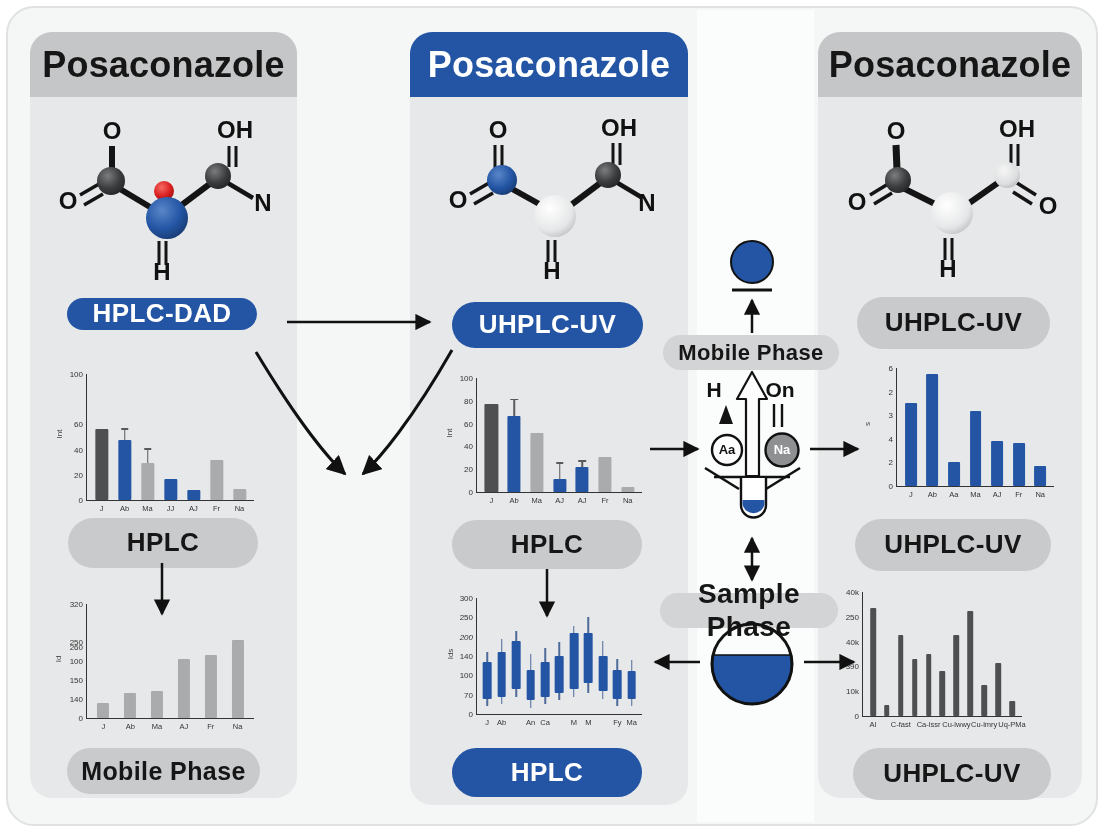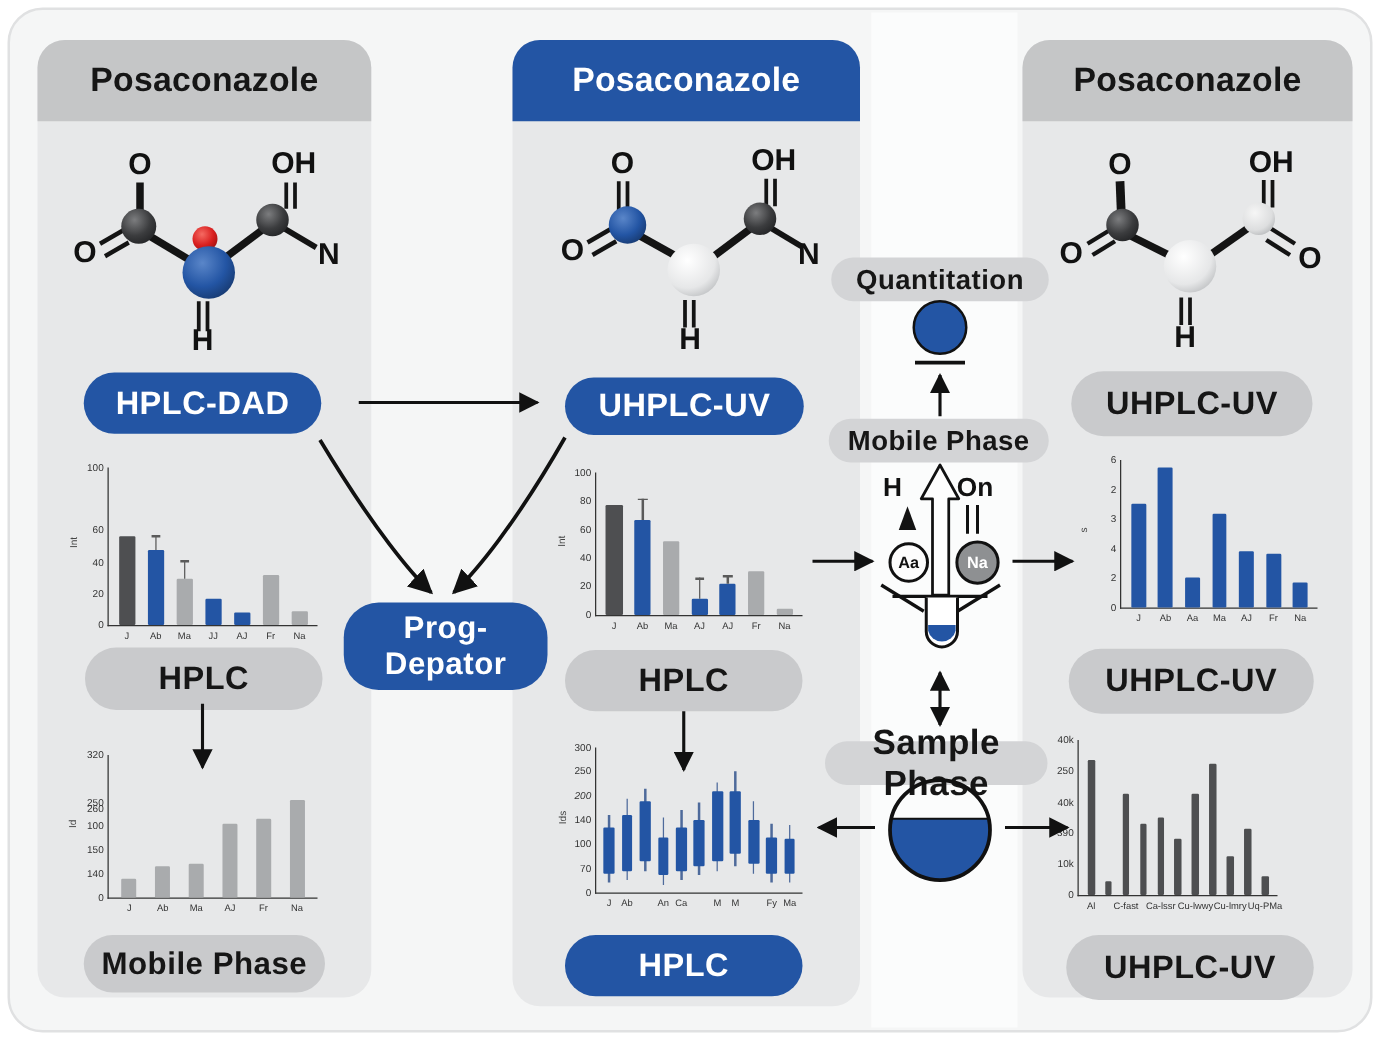--- a/index.html
+++ b/index.html
@@ -1,21 +1,21 @@
 <!DOCTYPE html>
 <html><head>
 <meta charset="utf-8">
 <style>
   html,body{margin:0;padding:0;background:#ffffff;}
   body{font-family:"Liberation Sans",sans-serif;-webkit-font-smoothing:antialiased;}
   .canvas{position:relative;width:1104px;height:832px;background:#ffffff;overflow:hidden;}
   .card{position:absolute;left:6px;top:6px;right:6px;bottom:6px;background:#f5f6f6;border:2px solid #e0e1e2;border-radius:28px;}
   .center-strip{position:absolute;left:697px;top:10px;width:117px;height:812px;background:#fbfcfc;}
   .panel{position:absolute;background:#e7e8e9;border-radius:22px;}
-  .panel-header{position:absolute;left:0;right:0;top:0;height:65px;border-radius:22px 22px 0 0;display:flex;align-items:center;justify-content:center;font-size:27px;font-weight:700;color:#161616;letter-spacing:.2px;}
+  .panel-header{position:absolute;left:0;right:0;top:0;height:65px;border-radius:22px 22px 0 0;display:flex;align-items:center;justify-content:center;font-size:36px;font-weight:700;color:#161616;letter-spacing:.2px;}
   .panel-header.blue{background:#2355a4;color:#ffffff;}
   .panel-header.gray{background:#c5c6c7;}
   .pill{position:absolute;display:flex;flex-direction:column;align-items:center;justify-content:center;border-radius:28px;font-weight:600;letter-spacing:.4px;text-align:center;line-height:1.15;}
   .pill.blue{background:#2355a4;color:#ffffff;}
   .pill.gray{background:#c9cacc;color:#161616;}
   .pill.lightgray{background:#d3d4d6;color:#161616;}
   .molecule{position:absolute;}
   svg text{font-family:"Liberation Sans",sans-serif;}
   .atom{font-size:24px;font-weight:700;fill:#111;}
   
@@ -427,44 +427,37 @@
             <div class="bar" style="width: 40%; background: rgb(78, 79, 81); bottom: 0px; height: 42.5%;"></div>
           </div>
           <div class="slot">
             <div class="bar" style="width: 40%; background: rgb(78, 79, 81); bottom: 0px; height: 12.5%;"></div>
             <div class="xlab">Uq-PMa</div>
           </div>
         </div>
       </div>
     </div>
 
-  <div class="pill blue" style="left:67px;top:298px;width:190px;height:49px;font-size:26px;">
+  <div class="pill blue" style="left:67px;top:298px;width:190px;height:32px;font-size:26px;">
     <span>HPLC-DAD</span>
   </div>
   <div class="pill gray" style="left:68px;top:518px;width:190px;height:50px;font-size:26px;">
     <span>HPLC</span>
   </div>
   <div class="pill gray" style="left:67px;top:748px;width:193px;height:46px;font-size:25px;">
     <span>Mobile Phase</span>
   </div>
-  <div class="pill blue" style="left:275px;top:482px;width:163px;height:70px;font-size:25px;">
-    <span>Prog-</span>
-    <span>Depator</span>
-  </div>
   <div class="pill blue" style="left:452px;top:302px;width:191px;height:46px;font-size:26px;">
     <span>UHPLC-UV</span>
   </div>
   <div class="pill gray" style="left:452px;top:520px;width:190px;height:49px;font-size:26px;">
     <span>HPLC</span>
   </div>
   <div class="pill blue" style="left:452px;top:748px;width:190px;height:49px;font-size:26px;">
     <span>HPLC</span>
-  </div>
-  <div class="pill lightgray" style="left:665px;top:206px;width:174px;height:35px;font-size:22px;">
-    <span>Quantitation</span>
   </div>
   <div class="pill lightgray" style="left:663px;top:335px;width:176px;height:35px;font-size:22px;">
     <span>Mobile Phase</span>
   </div>
   <div class="pill lightgray" style="left:660px;top:593px;width:178px;height:35px;font-size:28px;">
     <span>Sample Phase</span>
   </div>
   <div class="pill gray" style="left:857px;top:297px;width:193px;height:52px;font-size:26px;">
     <span>UHPLC-UV</span>
   </div>

